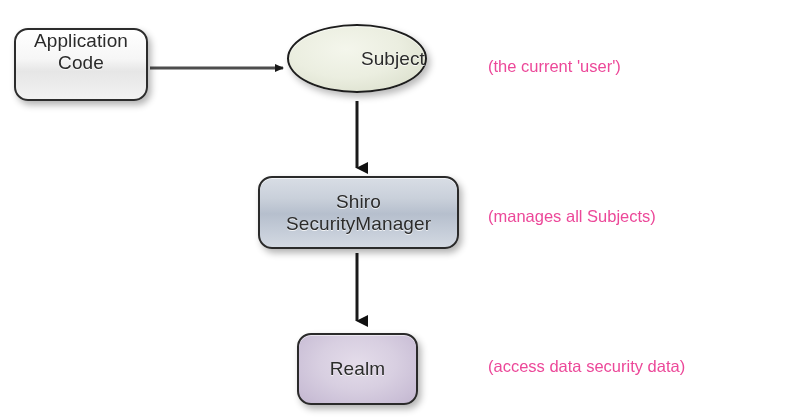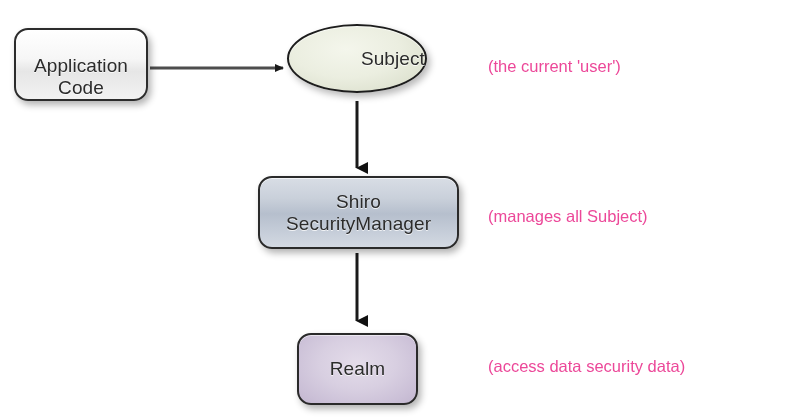--- a/index.html
+++ b/index.html
@@ -38,21 +38,21 @@
   }
 
   
   .node-app-code {
     position: absolute;
     left: 14px;
     top: 28px;
     width: 134px;
     height: 73px;
     display: flex;
-    align-items: flex-end;
+    align-items: flex-start;
     justify-content: center;
     border: 2px solid #2c2c2c;
     border-radius: 14px;
     background: linear-gradient(to bottom,
                 #ffffff 0%,
                 #f6f6f6 42%,
                 #e6e6e6 60%,
                 #f2f2f2 100%);
     box-shadow: 3px 4px 7px rgba(0,0,0,0.30),
                 inset 0 1px 0 rgba(255,255,255,0.9);
@@ -178,15 +178,15 @@
   <div class="node-label">Shiro
 SecurityManager</div>
 </div>
 
 <div class="node-realm">
   <div class="node-label">Realm</div>
 </div>
 
 <div class="annotation annotation-subject">(the current 'user')</div>
 
-<div class="annotation annotation-secmgr">(manages all Subject)</div>
+<div class="annotation annotation-secmgr">(manages all Subjects)</div>
 
 <div class="annotation annotation-realm">(access data security data)</div>
 
 </body></html>

